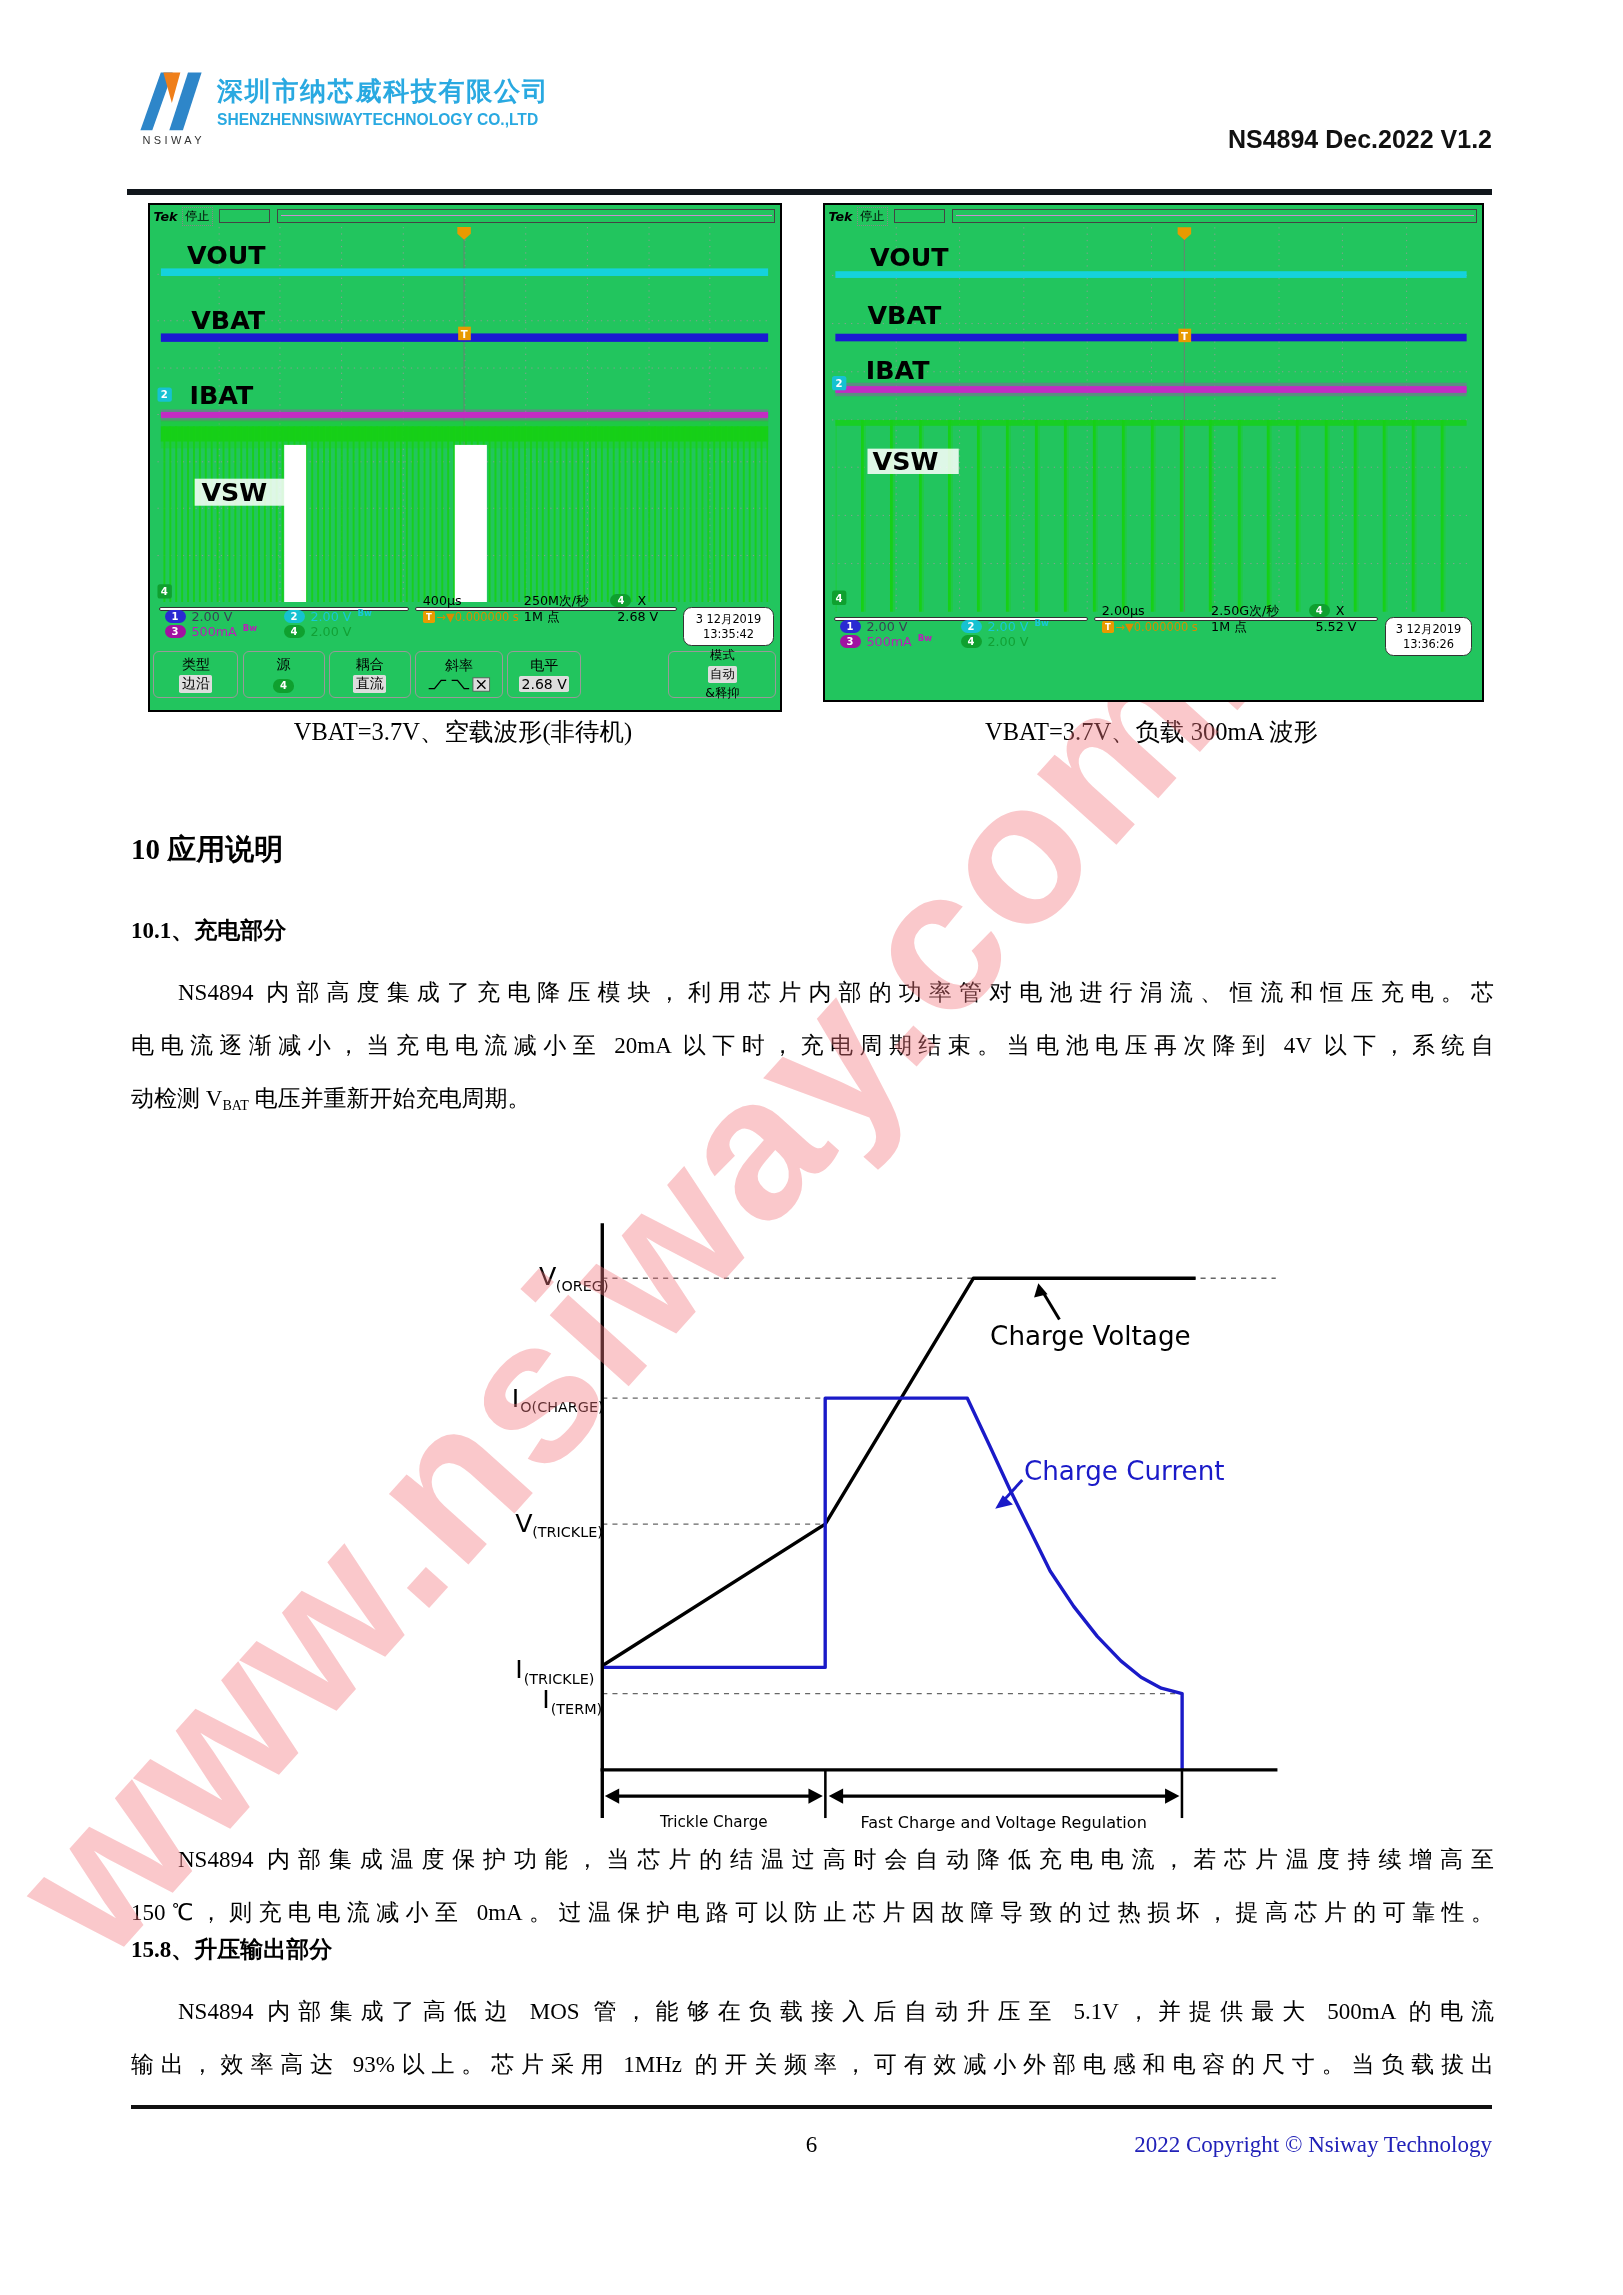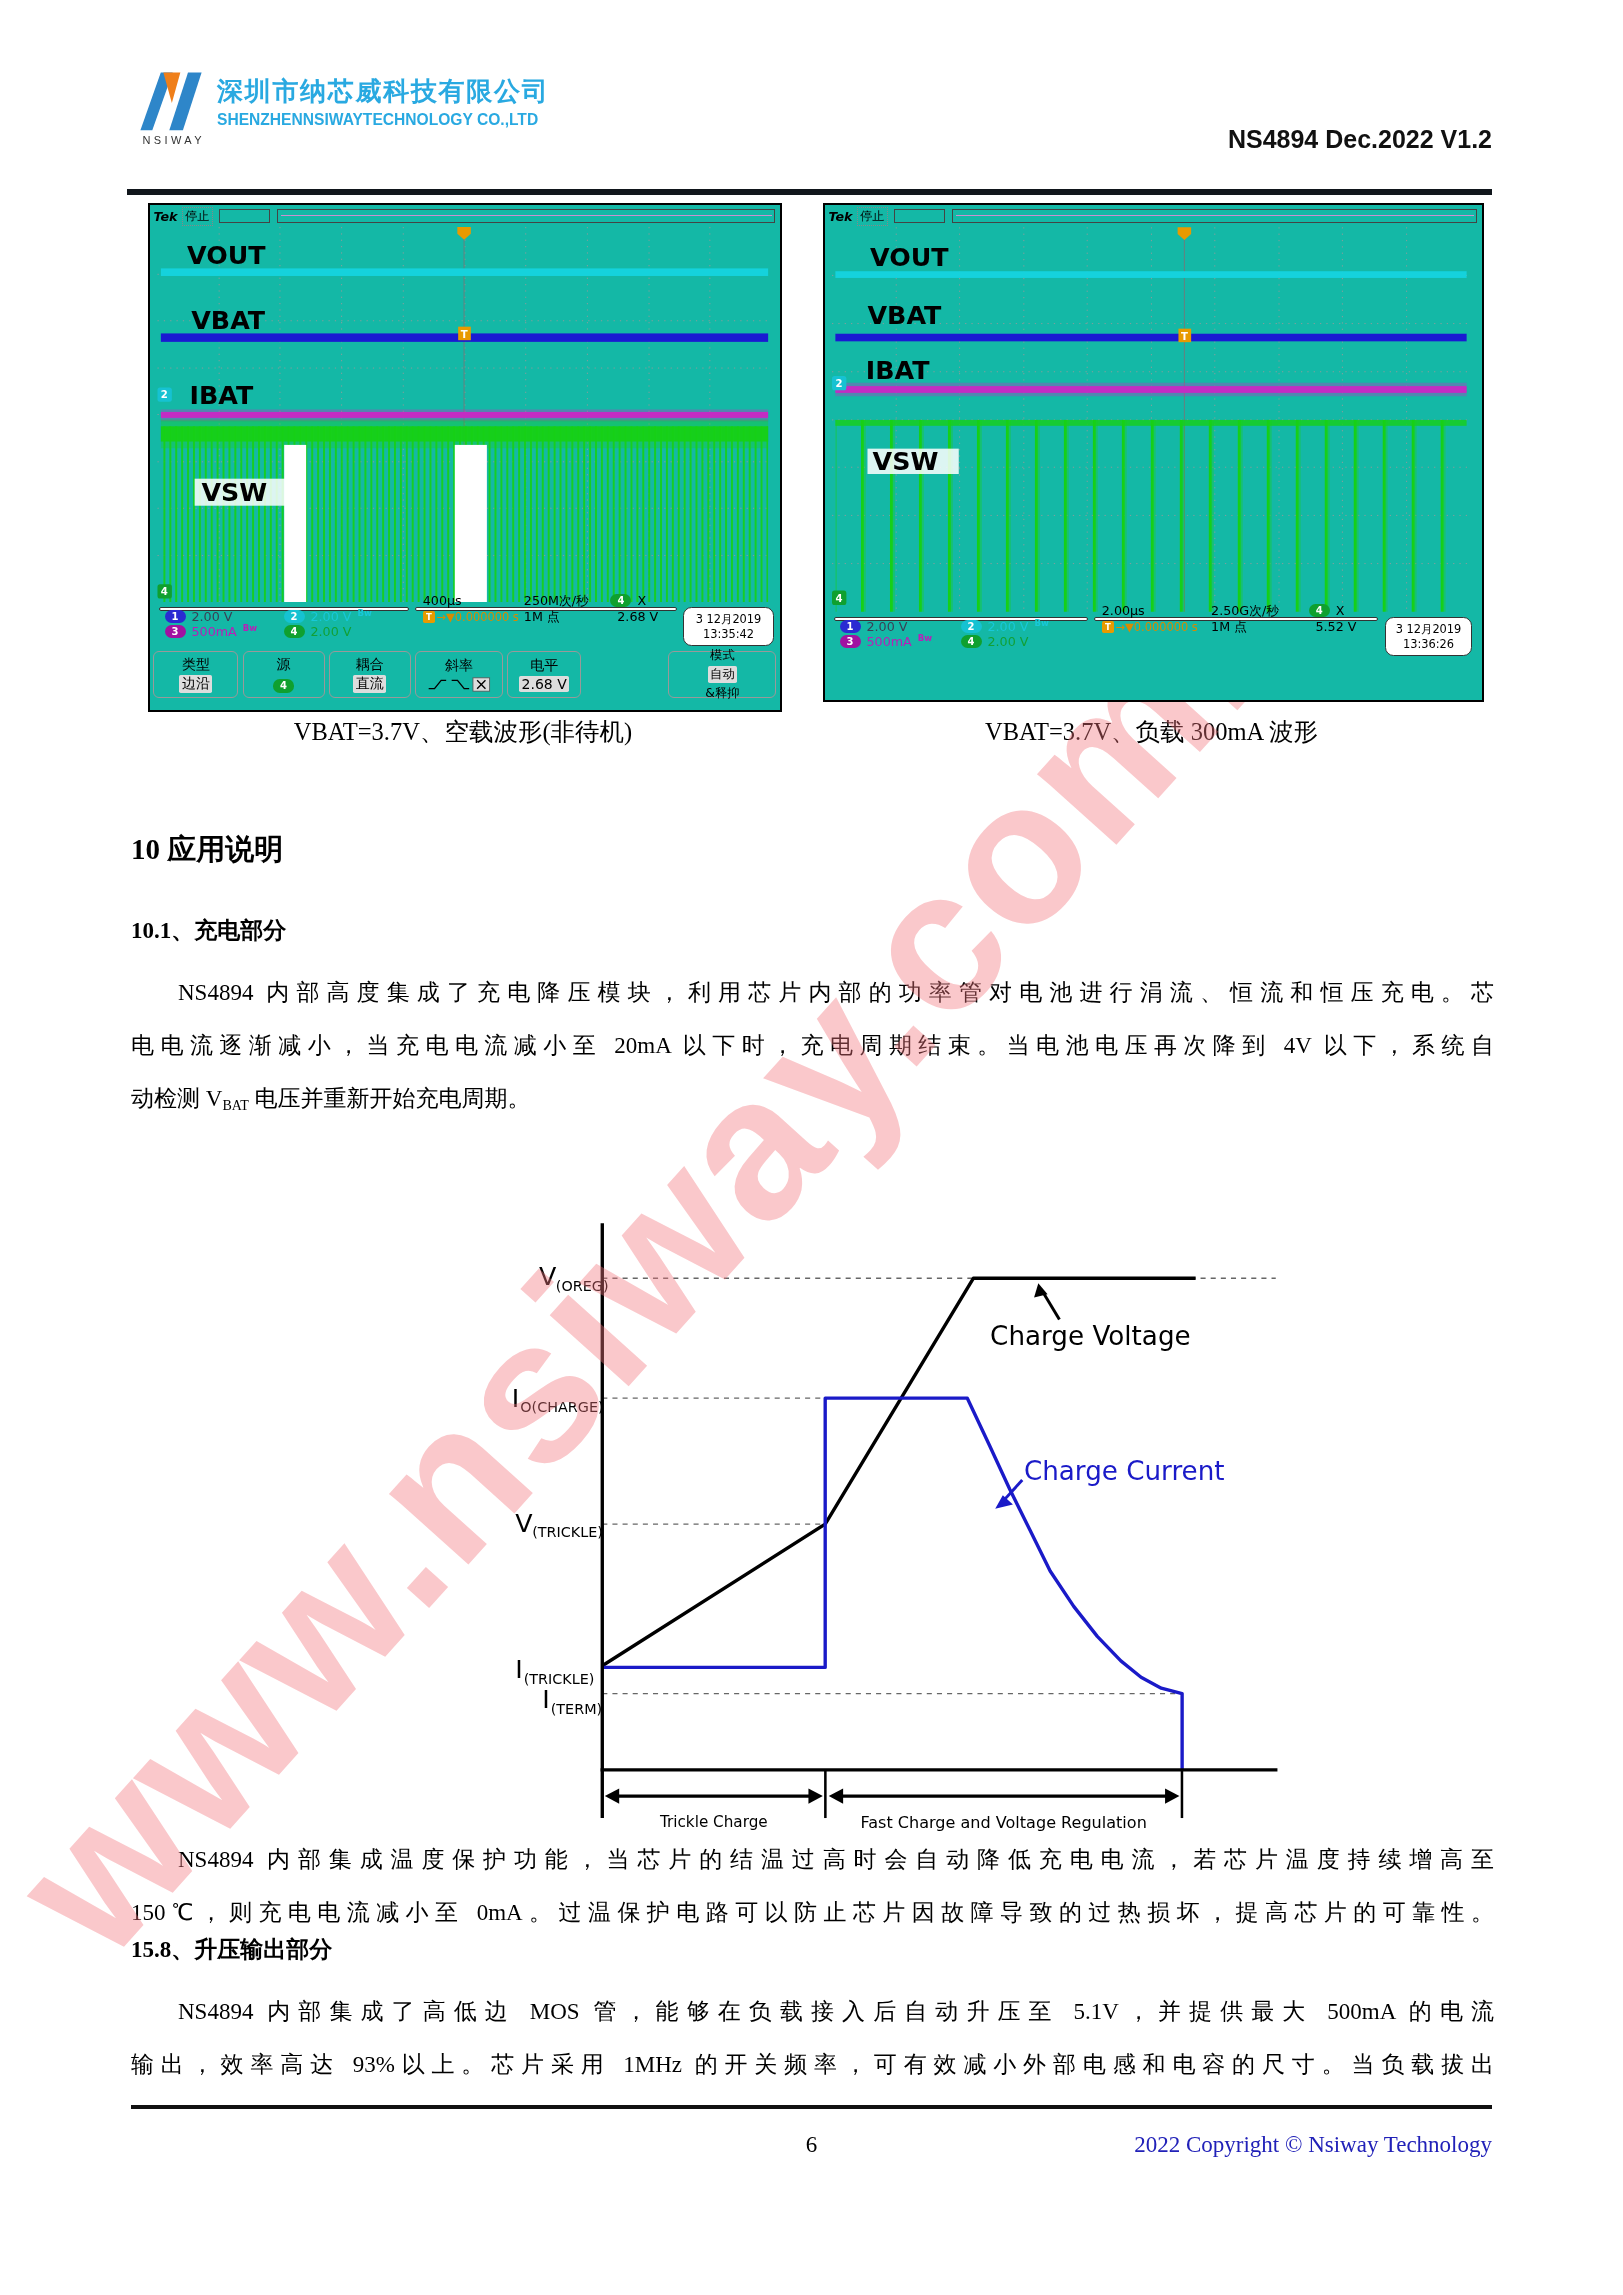--- a/index.html
+++ b/index.html
@@ -13,21 +13,21 @@
   .co-cn{font-family:"Liberation Sans",sans-serif;font-weight:bold;font-size:26px;color:#29a9e1;letter-spacing:1.7px;}
   .co-en{font-family:"Liberation Sans",sans-serif;font-weight:bold;font-size:15.6px;color:#29a9e1;margin-top:1.7px;}
   .doc-ref{position:absolute;right:131px;top:125px;font-family:"Liberation Sans",sans-serif;
            font-weight:bold;font-size:25px;color:#111;z-index:4;}
   .hdr-rule{position:absolute;left:127px;top:189px;width:1365px;height:6px;background:#11161c;z-index:4;}
   
   .watermark{position:absolute;left:72px;top:1797px;z-index:3;pointer-events:none;white-space:nowrap;
              font-family:"Liberation Sans",sans-serif;font-weight:bold;font-size:201px;letter-spacing:2.5px;
              color:rgba(242,118,126,0.40);transform:rotate(-48deg);transform-origin:0 60%;}
   
-  .scope{position:absolute;top:203px;background:#14b8a6;border:2.5px solid #000;z-index:4;
+  .scope{position:absolute;top:203px;background:#22c55e;border:2.5px solid #000;z-index:4;
          font-family:"DejaVu Sans",sans-serif;}
   #scope1{left:148px;width:630px;height:505px;}
   #scope2{left:823px;width:657px;height:495px;}
   .tekbar{position:absolute;left:3.4px;top:2.5px;right:5px;height:17px;display:flex;align-items:center;font-size:12.7px;}
   .tek{font-weight:bold;font-style:italic;margin-right:4.2px;}
   .runstate{font-size:12px;border:0.8px dotted #888;padding:0 2.5px;margin-right:6.8px;}
   .tb-box{border:0.8px solid #444;height:12.7px;width:49px;margin-right:6.8px;}
   .tb-long{border:0.8px solid #444;height:12.7px;flex:1;position:relative;}
   .tb-long .vio{position:absolute;left:2.5px;right:2.5px;top:5px;height:1.7px;background:#cc8fd0;}
   .gsvg{position:absolute;left:6.8px;top:22px;}

